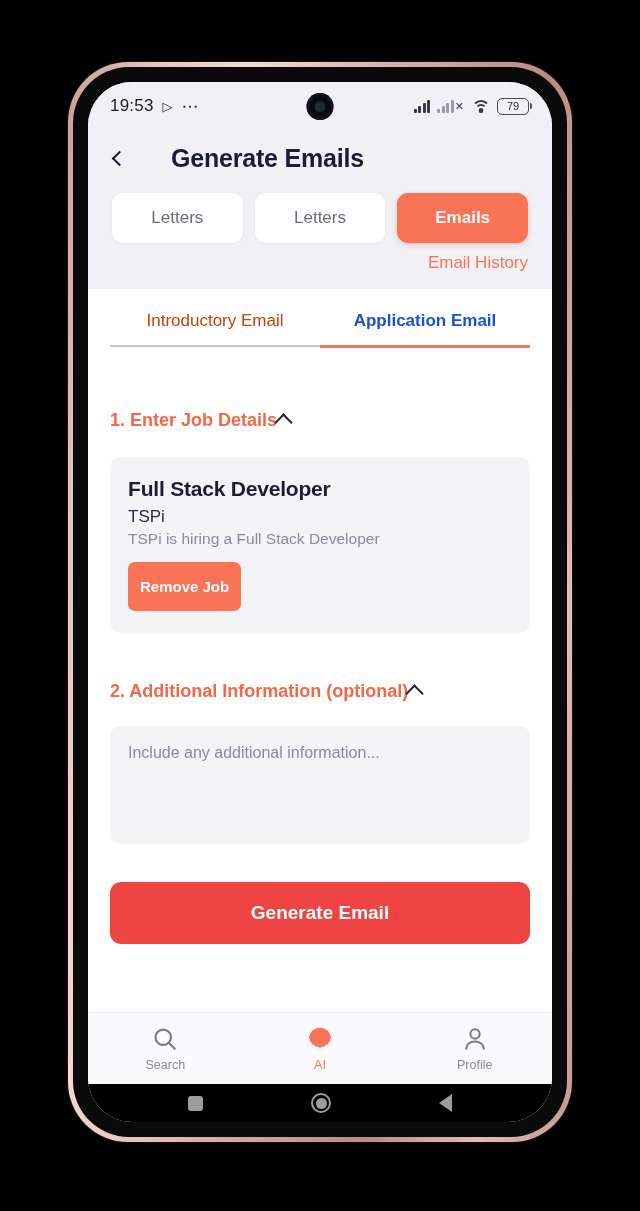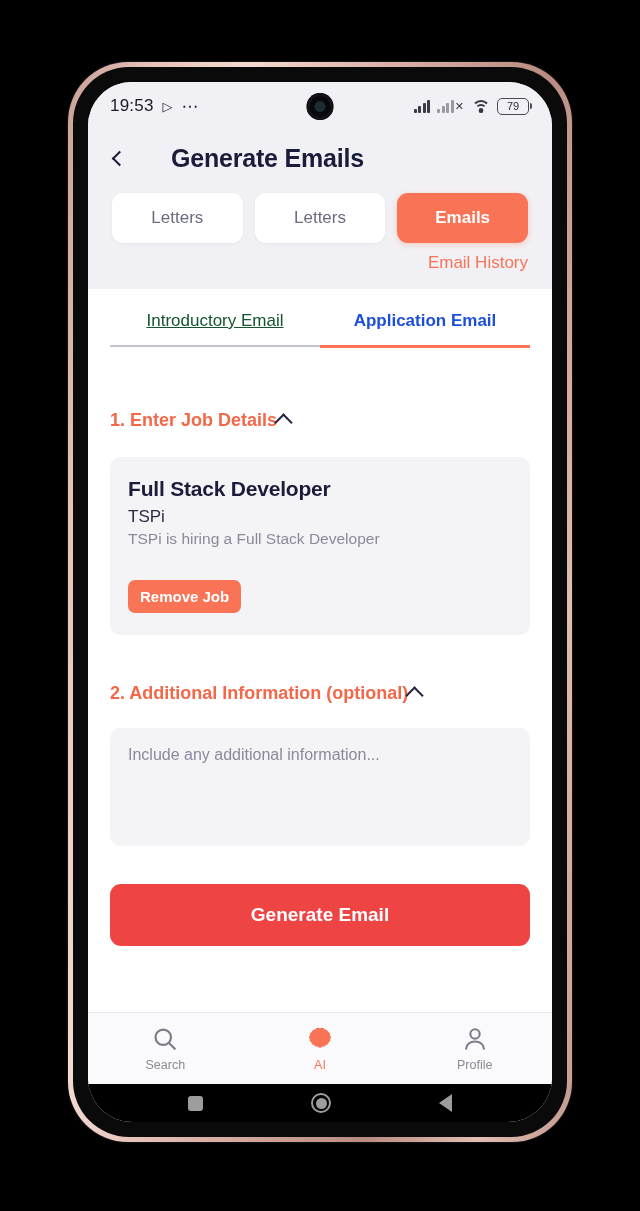--- a/index.html
+++ b/index.html
@@ -107,21 +107,21 @@
   }
   .seg.active { background:#f97457; color:#fff; font-weight:700; box-shadow:0 2px 6px rgba(249,116,87,.3); }
   .hist-row { display:flex; justify-content:flex-end; margin-top:10px; padding-right:2px; }
   .hist-link { font-size:17px; color:#f97457; font-weight:500; }
 
   
   .content { background:#fff; height: 690px; overflow:hidden; }
   .tabs { display:flex; padding: 22px 22px 0 22px; }
   .tab { flex:1; text-align:center; padding-bottom: 14px; font-size:17px; }
   .tab .lbl { display:block; }
-  .tab.inactive .lbl { color:#14532d;text-decoration:underline; }
+  .tab.inactive .lbl { color:#c2410c; }
   .tab.active .lbl { color:#1d4ed8; font-weight:600; }
   .tab .bar { display:block; height:2px; background:#c5c5d0; margin-top:14px; }
   .tab.active .bar { height:2.5px; background:#f97457; }
 
   
   .section-head {
     display:flex; align-items:center; justify-content:flex-start;
     padding: 0 22px;
     margin-top: 48px;
   }
@@ -131,24 +131,24 @@
   .job-card {
     margin: 26px 22px 0 22px;
     background:#f4f4f6;
     border-radius: 10px;
     padding: 20px 18px 22px 18px;
   }
   .job-title { font-size:21px; font-weight:700; color:#1b1b3a; letter-spacing:-.2px; }
   .job-company { font-size:17px; color:#2b2b45; margin-top:6px; }
   .job-desc { font-size:15.5px; color:#8a8a9c; margin-top:3px; }
   .remove-btn {
-    display:inline-block; margin-top:32px;
+    display:inline-block; margin-top:14px;
     background:#f97457; color:#fff;
     font-size:15px; font-weight:700;
-    padding: 8px 12px; border-radius:7px;
+    padding: 16px 12px; border-radius:7px;
   }
 
   .textarea-box {
     margin: 24px 22px 0 22px;
     background:#f4f4f6;
     border-radius: 10px;
     height: 118px;
     padding: 18px 18px;
   }
   .ta-placeholder { font-size:16px; color:#8a8a9c; }

